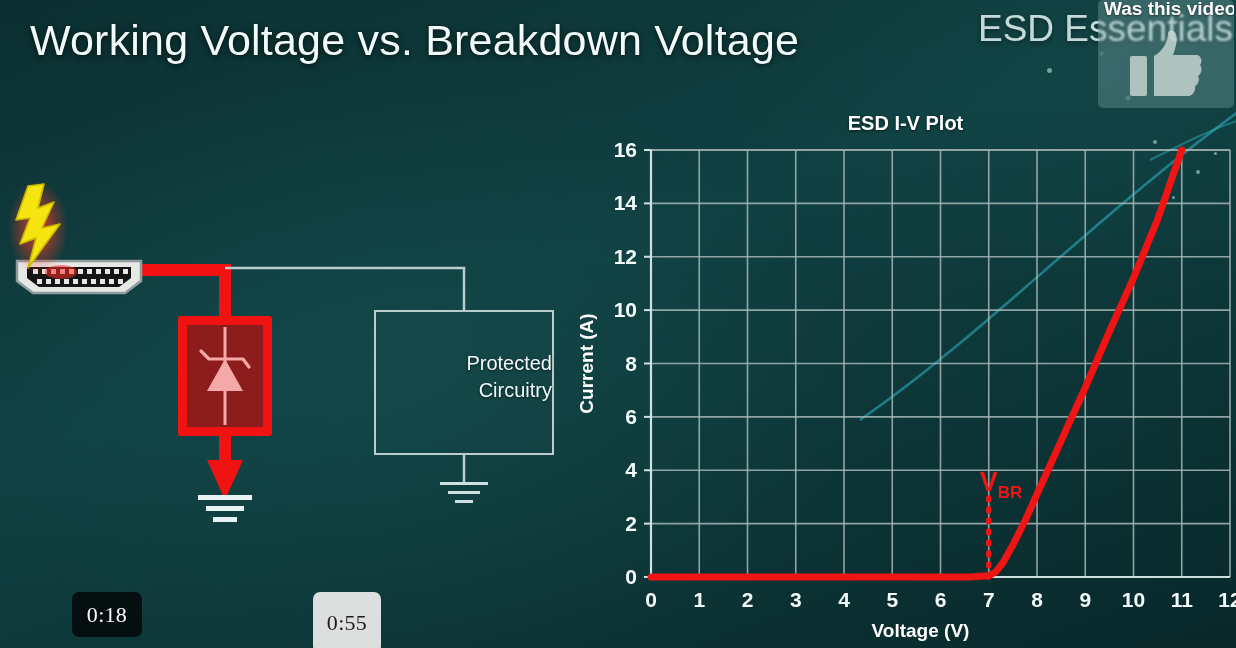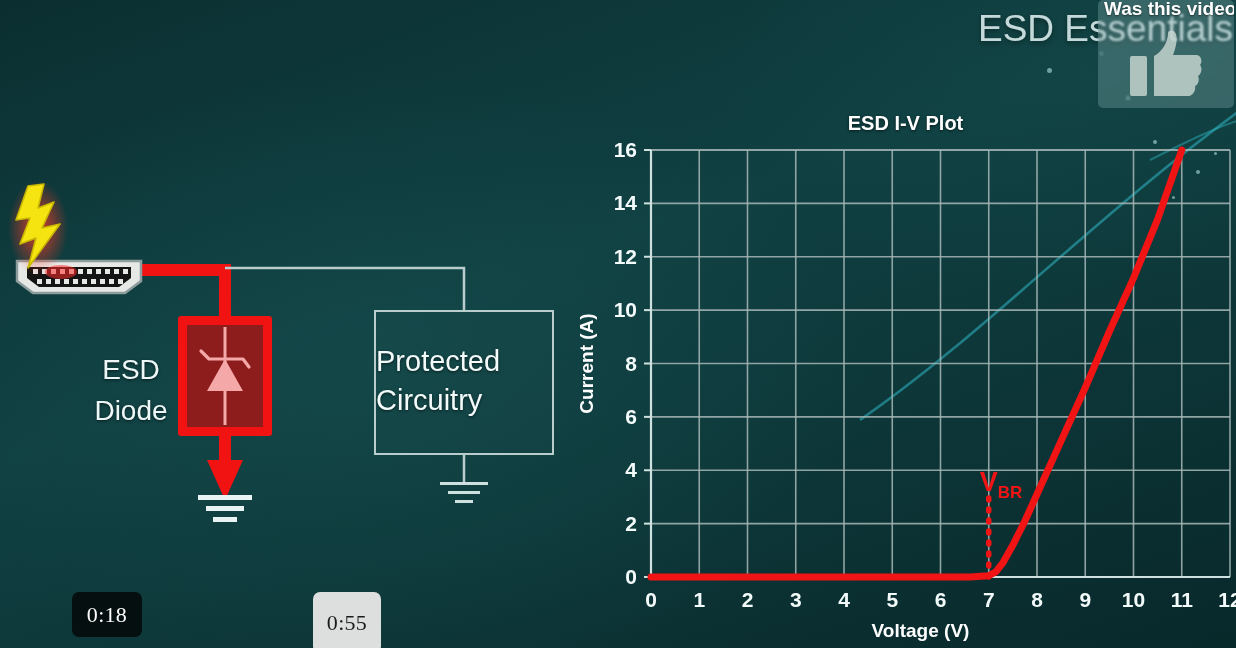--- a/index.html
+++ b/index.html
@@ -100,23 +100,23 @@
   }
   #diode-symbol { position: absolute; left: 0; top: 0; width: 100%; height: 100%; }
 
   #protected-box {
     position: absolute; left: 374px; top: 140px;
     width: 180px; height: 145px;
     border: 2px solid #b9cdcd;
     background: rgba(255,255,255,0.012);
   }
   #protected-label {
-    position: absolute; left: 0; top: 30px; width: 100%;
-    text-align: left;
-    font-size: 29px; color: #f3fbfb; line-height: 1.35;
+    position: absolute; left: 0; top: 38px; width: 100%;
+    text-align: right;
+    font-size: 20px; color: #f3fbfb; line-height: 1.35;
     text-shadow: 0 1px 3px rgba(0,0,0,.6);
   }
 
   #wires { position: absolute; left: 0; top: 0; width: 580px; height: 370px; pointer-events: none; }
 
   
   #chart-panel { position: absolute; left: 575px; top: 100px; width: 661px; height: 548px; }
   #chart-title {
     position: absolute; left: 0; top: 12px; width: 100%;
     text-align: center; 
@@ -158,20 +158,21 @@
   </svg>
   <div class="spark" style="left:1047px;top:68px;width:5px;height:5px;"></div>
   <div class="spark" style="left:1019px;top:36px;width:3px;height:3px;"></div>
   <div class="spark" style="left:1153px;top:140px;width:4px;height:4px;"></div>
   <div class="spark" style="left:1196px;top:170px;width:4px;height:4px;"></div>
   <div class="spark" style="left:1214px;top:152px;width:3px;height:3px;"></div>
   <div class="spark" style="left:1172px;top:196px;width:3px;height:3px;"></div>
   <div class="spark" style="left:1126px;top:96px;width:4px;height:4px;opacity:.4;"></div>
   <div class="spark" style="left:1100px;top:52px;width:3px;height:3px;opacity:.4;"></div>
 
+  <div id="slide-title">Working Voltage vs. Breakdown Voltage</div>
 
   <div id="brand">ESD Essentials</div>
 
   <div id="survey-overlay">
     <div id="survey-text">Was this video</div>
     <svg id="thumb-up-icon" viewBox="0 0 72 70">
       <rect x="0" y="26" width="17" height="40" rx="2" fill="#c9d8d2"></rect>
       <path d="M24 66 L24 26 C32 22, 38 12, 38 3 C38 0, 44 -1, 46 4 C48 10, 45 20, 43 25 L66 25 C71 25, 73 31, 70 35 C73 39, 71 44, 68 46 C70 50, 68 55, 65 56 C66 60, 63 66, 58 66 Z" fill="#c9d8d2"></path>
     </svg>
   </div>
@@ -235,24 +236,20 @@
       <defs>
         <radialGradient id="glow" cx="50%" cy="50%" r="50%">
           <stop offset="0%" stop-color="#ff3b26" stop-opacity=".85"></stop>
           <stop offset="100%" stop-color="#ff3b26" stop-opacity="0"></stop>
         </radialGradient>
       </defs>
       <ellipse cx="30" cy="46" rx="30" ry="48" fill="url(#glow)"></ellipse>
       <path d="M20 4 L8 38 L22 36 L12 62 L28 56 L20 86 L52 42 L34 46 L46 20 L30 26 L36 2 Z" fill="#f5e410" stroke="#c9b800" stroke-width="1.6" stroke-linejoin="round"></path>
     </svg>
 
-    <div id="esd-label">
-      <div>ESD</div>
-      <div>Diode</div>
-    </div>
 
     <div id="esd-diode-box">
       <svg id="diode-symbol" viewBox="0 0 76 102">
         <line x1="38" y1="2" x2="38" y2="100" stroke="#f5a8a8" stroke-width="3"></line>
         <path d="M20 66 L56 66 L38 34 Z" fill="#f5a8a8"></path>
         <path d="M14 26 L22 34 L56 34 L62 42" fill="none" stroke="#f5a8a8" stroke-width="3.2" stroke-linejoin="round" stroke-linecap="round"></path>
       </svg>
     </div>
 
     <div id="protected-box">

